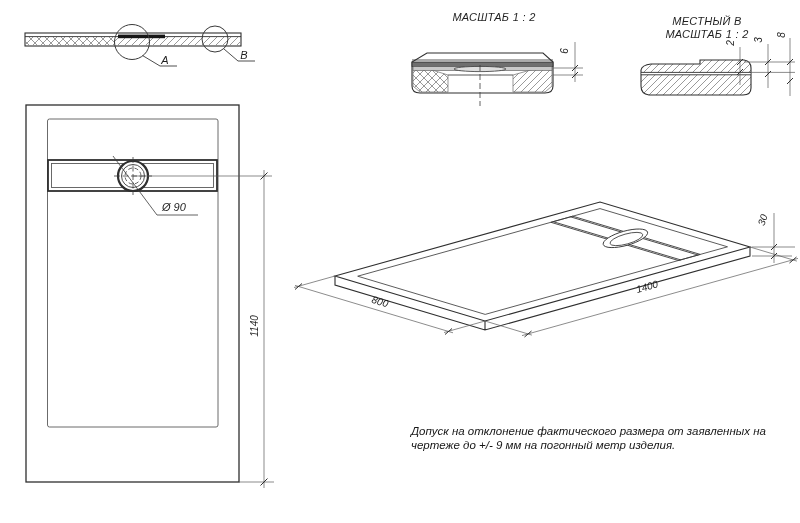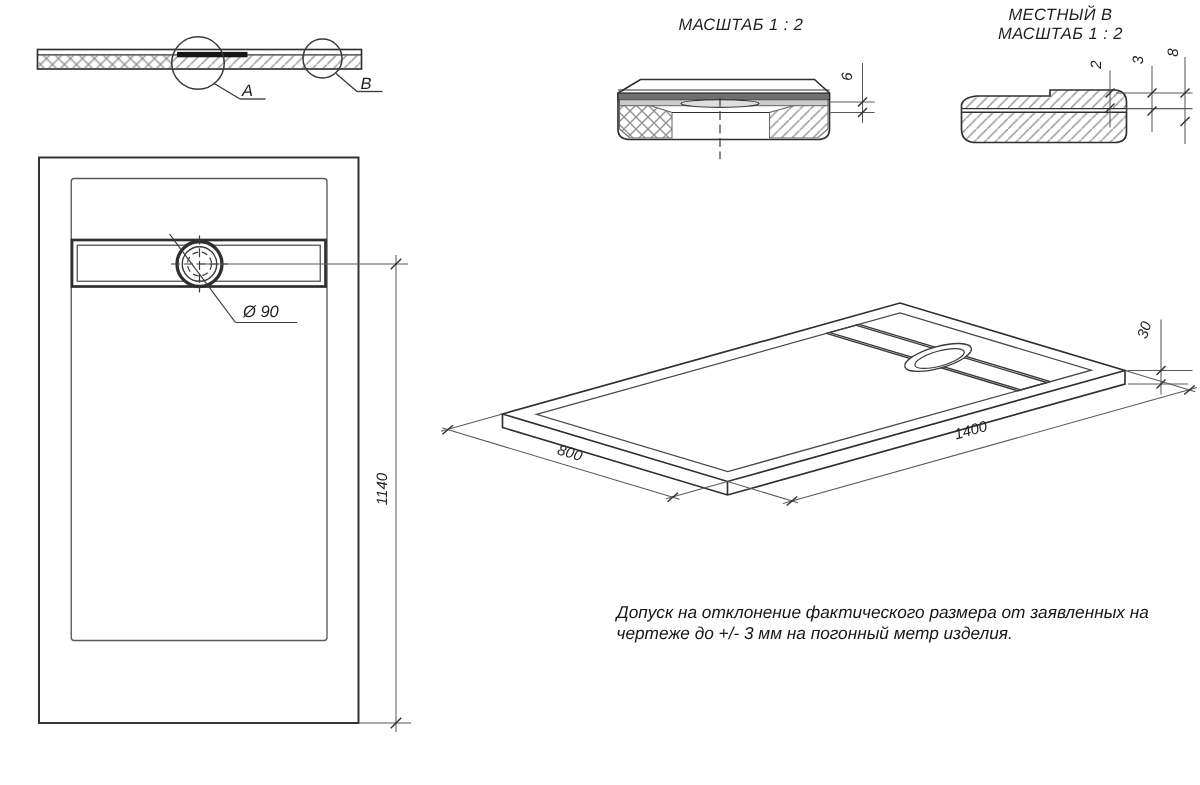--- a/index.html
+++ b/index.html
@@ -60,21 +60,21 @@
     <line x1="80" y1="27" x2="80" y2="68" stroke="#3a3a3a" stroke-width="0.8" stroke-dasharray="6,3"></line>
 
     <line x1="153" y1="30" x2="183" y2="30" stroke="#5a5a5a" stroke-width="0.7"></line>
     <line x1="153" y1="37" x2="183" y2="37" stroke="#5a5a5a" stroke-width="0.7"></line>
     <line x1="175" y1="4" x2="175" y2="44" stroke="#5a5a5a" stroke-width="0.7"></line>
     <line x1="172" y1="33" x2="178" y2="27" stroke="#2f2f2f" stroke-width="1"></line>
     <line x1="172" y1="40" x2="178" y2="34" stroke="#2f2f2f" stroke-width="1"></line>
     <text transform="translate(168,13) rotate(-90)" class="t10" text-anchor="middle">6</text>
   </svg>
 
-  <div class="abs view-title" style="left:642px;top:4px;width:130px">
+  <div class="abs view-title" style="left:642px;top:15px;width:130px">
     <div>МЕСТНЫЙ B</div>
     <div>МАСШТАБ 1 : 2</div>
   </div>
 
   <svg class="abs" style="left:630px;top:30px" width="170" height="80" viewBox="0 0 170 80">
     <path d="M21,34 L70,34 L70,30 L114,30 Q121,31 121,38 L121,58 Q121,65 113,65 L19,65 Q11,64 11,56 L11,40 Q12,35 21,34 Z" fill="url(#hd)" stroke="#2f2f2f" stroke-width="1.1"></path>
     <rect x="11.6" y="42.4" width="108.8" height="2.4" fill="#ffffff"></rect>
     <line x1="11" y1="42.4" x2="121" y2="42.4" stroke="#2f2f2f" stroke-width="0.9"></line>
     <line x1="11" y1="44.8" x2="121" y2="44.8" stroke="#2f2f2f" stroke-width="0.9"></line>
 
@@ -161,18 +161,18 @@
     <g>
       <line x1="457" y1="62" x2="500" y2="62" stroke="#5a5a5a" stroke-width="0.7"></line>
       <line x1="457" y1="71" x2="497" y2="71" stroke="#5a5a5a" stroke-width="0.7"></line>
       <line x1="479" y1="28" x2="479" y2="78" stroke="#5a5a5a" stroke-width="0.7"></line>
       <line x1="476" y1="65" x2="482" y2="59" stroke="#2f2f2f" stroke-width="1"></line>
       <line x1="476" y1="74" x2="482" y2="68" stroke="#2f2f2f" stroke-width="1"></line>
     </g>
     <text transform="translate(471,36) rotate(-72)" class="t10" text-anchor="middle">30</text>
   </svg>
 
-  <div class="abs note" style="left:411px;top:402px;width:372px">
+  <div class="abs note" style="left:411px;top:424px;width:372px">
     <div>Допуск на отклонение фактического размера от заявленных на</div>
-    <div>чертеже до +/- 3 мм на погонный метр изделия.</div>
+    <div>чертеже до +/- 9 мм на погонный метр изделия.</div>
   </div>
 
 </div>
 
 </body></html>

